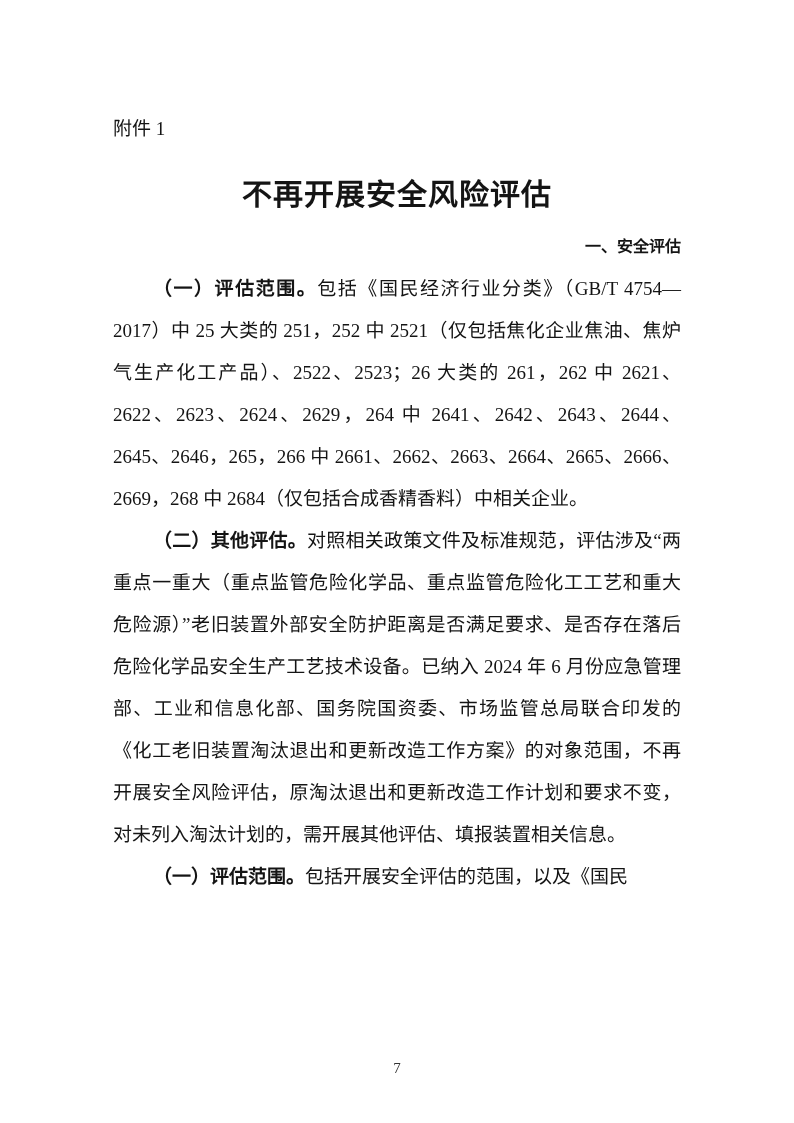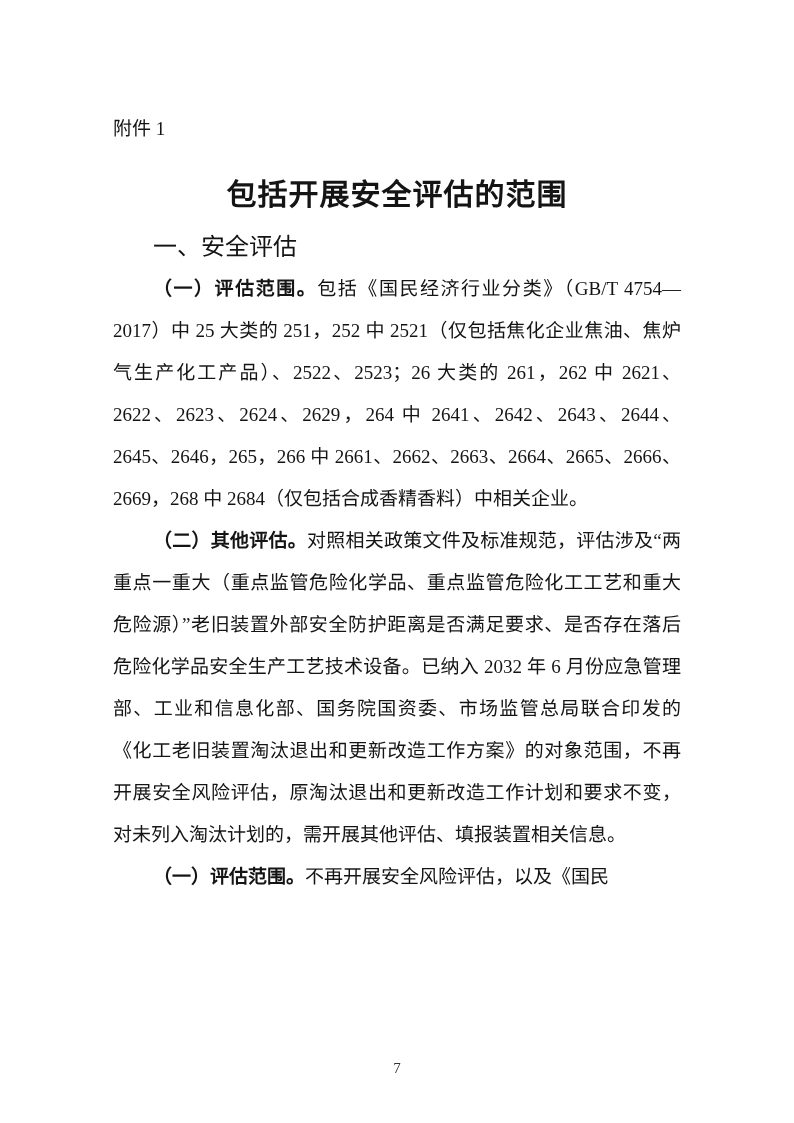--- a/index.html
+++ b/index.html
@@ -39,26 +39,26 @@
   }
   .body-flow {
     margin-top: 10px;
     font-size: 19px;
     line-height: 42px;
     text-align: justify;
     text-justify: inter-ideograph;
   }
   .section-heading {
     margin: 0;
-    font-size: 24px;
+    font-size: 16px;
     line-height: 42px;
-    font-weight: 400;
+    font-weight: 700;
     text-indent: 40px;
     font-family: "Liberation Sans", "DejaVu Sans", sans-serif;
-    text-align: left;
+    text-align: right;
   }
   .para {
     margin: 0;
     text-indent: 40px;
   }
   .para-lead {
     font-weight: 700;
     font-family: Liberation Sans, sans-serif;
   }
   .page-number {
@@ -73,30 +73,30 @@
   }
 </style>
 </head>
 <body>
 
 <div class="page">
   <div class="content">
 
     <div class="attachment">附件 1</div>
 
-    <h1 class="doc-title">包括开展安全评估的范围</h1>
+    <h1 class="doc-title">不再开展安全风险评估</h1>
 
     <div class="body-flow">
 
       <h2 class="section-heading">一、安全评估</h2>
 
       <p class="para"><span class="para-lead">（一）评估范围。</span><span>包括《国民经济行业分类》（GB/T 4754—2017）中 25 大类的 251，252 中 2521（仅包括焦化企业焦油、焦炉气生产化工产品）、2522、2523；26 大类的 261，262 中 2621、2622、2623、2624、2629，264 中 2641、2642、2643、2644、2645、2646，265，266 中 2661、2662、2663、2664、2665、2666、2669，268 中 2684（仅包括合成香精香料）中相关企业。</span></p>
 
-      <p class="para"><span class="para-lead">（二）其他评估。</span><span>对照相关政策文件及标准规范，评估涉及“两重点一重大（重点监管危险化学品、重点监管危险化工工艺和重大危险源）”老旧装置外部安全防护距离是否满足要求、是否存在落后危险化学品安全生产工艺技术设备。已纳入 2032 年 6 月份应急管理部、工业和信息化部、国务院国资委、市场监管总局联合印发的《化工老旧装置淘汰退出和更新改造工作方案》的对象范围，不再开展安全风险评估，原淘汰退出和更新改造工作计划和要求不变，对未列入淘汰计划的，需开展其他评估、填报装置相关信息。</span></p>
+      <p class="para"><span class="para-lead">（二）其他评估。</span><span>对照相关政策文件及标准规范，评估涉及“两重点一重大（重点监管危险化学品、重点监管危险化工工艺和重大危险源）”老旧装置外部安全防护距离是否满足要求、是否存在落后危险化学品安全生产工艺技术设备。已纳入 2024 年 6 月份应急管理部、工业和信息化部、国务院国资委、市场监管总局联合印发的《化工老旧装置淘汰退出和更新改造工作方案》的对象范围，不再开展安全风险评估，原淘汰退出和更新改造工作计划和要求不变，对未列入淘汰计划的，需开展其他评估、填报装置相关信息。</span></p>
 
 
-      <p class="para"><span class="para-lead">（一）评估范围。</span><span>不再开展安全风险评估，以及《国民</span></p>
+      <p class="para"><span class="para-lead">（一）评估范围。</span><span>包括开展安全评估的范围，以及《国民</span></p>
 
     </div>
   </div>
 
   <div class="page-number">7</div>
 </div>
 
 </body></html>

